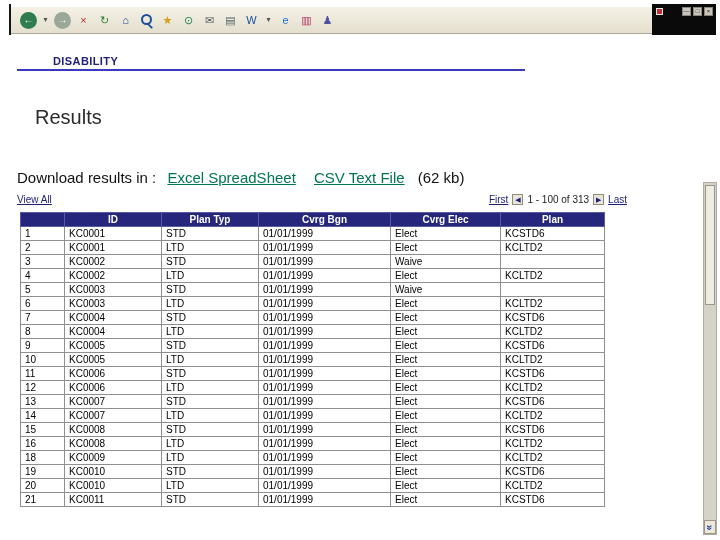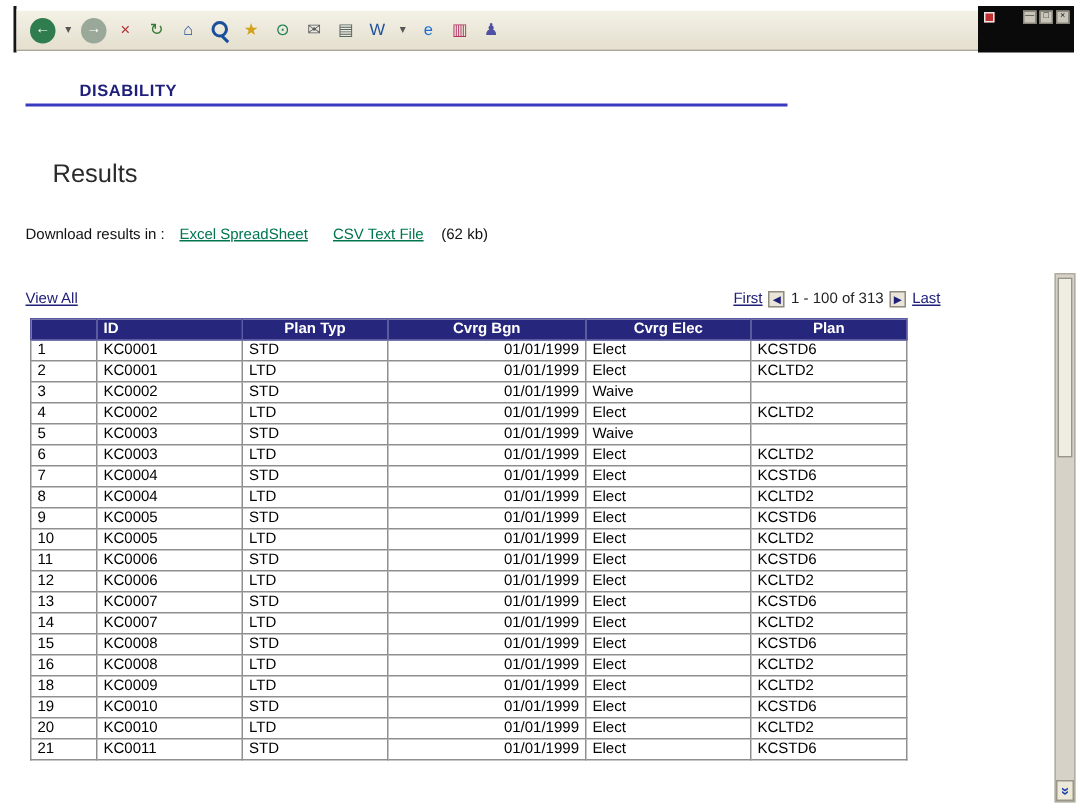--- a/index.html
+++ b/index.html
@@ -43,23 +43,23 @@
   .scroll-thumb { position:absolute; left:1px; top:2px; width:10px; height:120px;
     background:#efece2; border:1px solid #9a968a; }
   .scroll-down-btn { position:absolute; left:0; bottom:0; width:12px; height:14px;
     background:#ece9d8; border:1px solid #9a968a; display:flex; align-items:center; justify-content:center; }
   .scroll-down-btn span { display:block; transform:rotate(90deg); color:#1e3fae; font-weight:bold; font-size:10px; }
 
   
   .section-title { position:absolute; left:17px; top:55px; color:#20207a; font-weight:bold;
     font-size:11px; letter-spacing:0.4px;padding-left:36px; }
   .title-rule { position:absolute; left:17px; top:69px; width:508px; height:2px; background:#3a3ac0; }
-  .results-title { position:absolute; left:35px; top:106px; font-size:17px; color:#2b2b2b;text-align:right; }
-
-  .download-line { position:absolute; left:17px; top:151px; font-size:10px; }
+  .results-title { position:absolute; left:35px; top:106px; font-size:20px; color:#2b2b2b;text-align:right; }
+
+  .download-line { position:absolute; left:17px; top:169px; font-size:15px; }
   .download-line .lbl { color:#111; }
   .download-line a, .link-green { color:#007550; text-decoration:underline; cursor:pointer; margin:0 7px; }
   .download-line .size { color:#111; margin-left:2px; }
 
   .pager-row { position:absolute; left:17px; top:194px; width:610px; display:flex;
     justify-content:space-between; align-items:center; font-size:10px; }
   .link-navy { color:#20207a; text-decoration:underline; cursor:pointer; }
   .pager-right { display:flex; align-items:center; gap:4px; }
   .pager-btn { width:11px; height:11px; border:1px solid #8f8b80; background:#e9e5d8;
     display:inline-flex; align-items:center; justify-content:center;
@@ -76,22 +76,22 @@
   .results-table td {
     border:1px solid #8f8f8f; padding:0 4px; height:14px; background:#fff; text-align:left;
     white-space:nowrap; overflow:hidden;
   }
   .results-table .c0 { width:44px; }
   .results-table .c1 { width:97px; }
   .results-table .c2 { width:97px; }
   .results-table .c3 { width:132px; }
   .results-table .c4 { width:110px; }
   .results-table .c5 { width:104px; }
-  .results-table th.c1 { text-align:left; }
-  .results-table td.c3 { text-align:right; }
+  .results-table th.c1 { text-align:center; }
+  .results-table td.c3 { text-align:left; }
 </style>
 </head>
 <body>
 
 <div class="chrome-edge"></div>
 <div class="toolbar">
     <span class="tb-icon ic-back tb-circle" style="background: rgb(47, 125, 79);">←</span>
     <span class="tb-icon ic-back-dropdown" style="color: rgb(85, 85, 85);">▾</span>
     <span class="tb-icon ic-forward tb-circle" style="background: rgb(154, 168, 154);">→</span>
     <span class="tb-icon ic-stop" style="color: rgb(176, 48, 48);">×</span>

